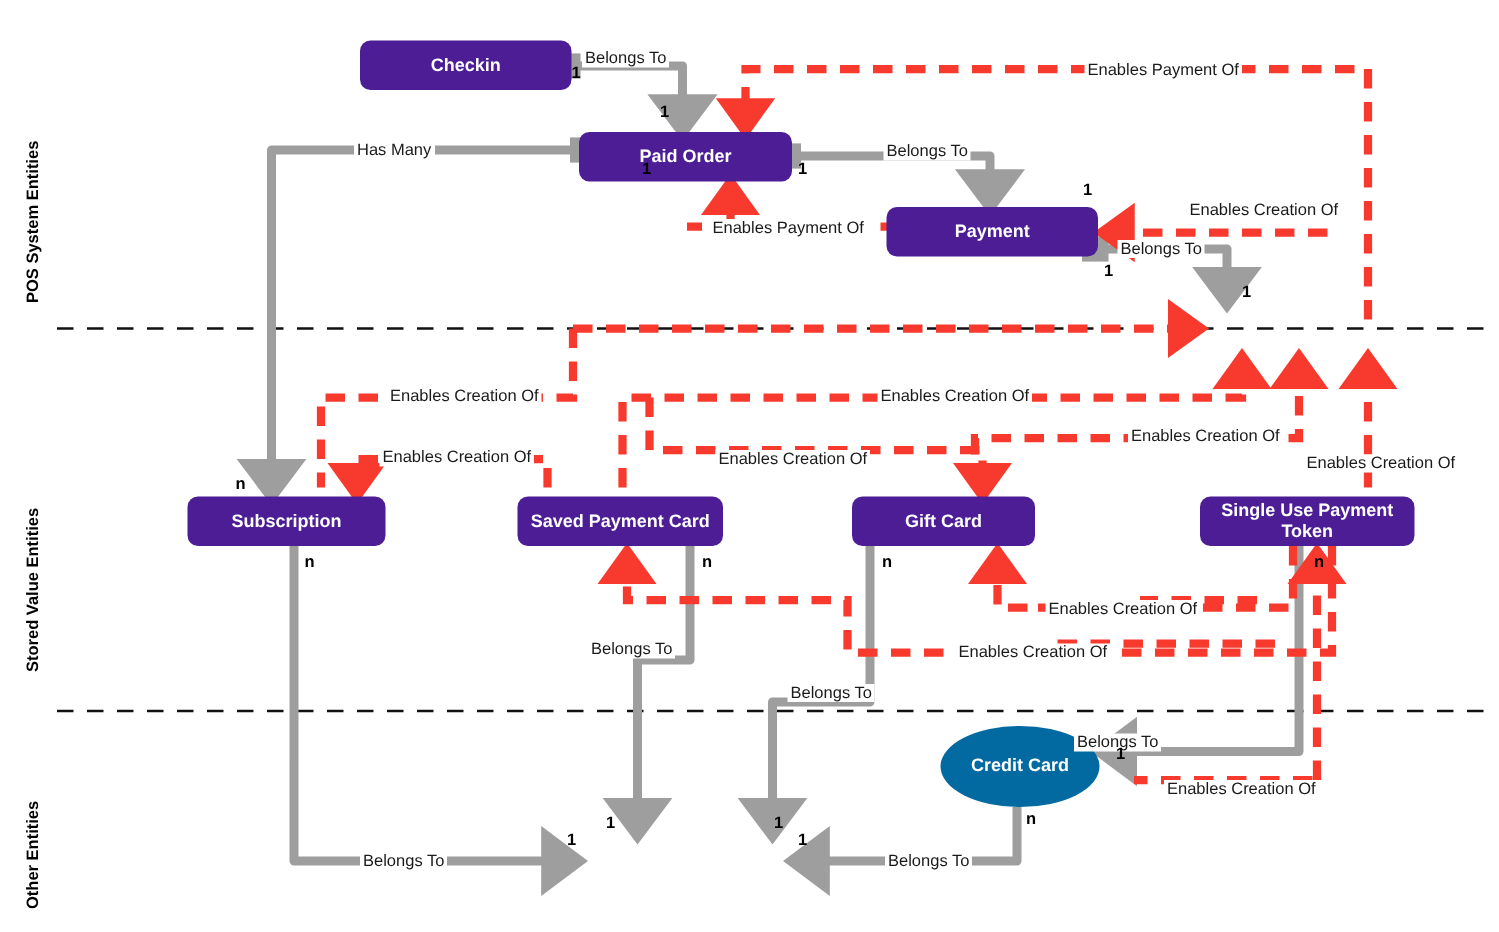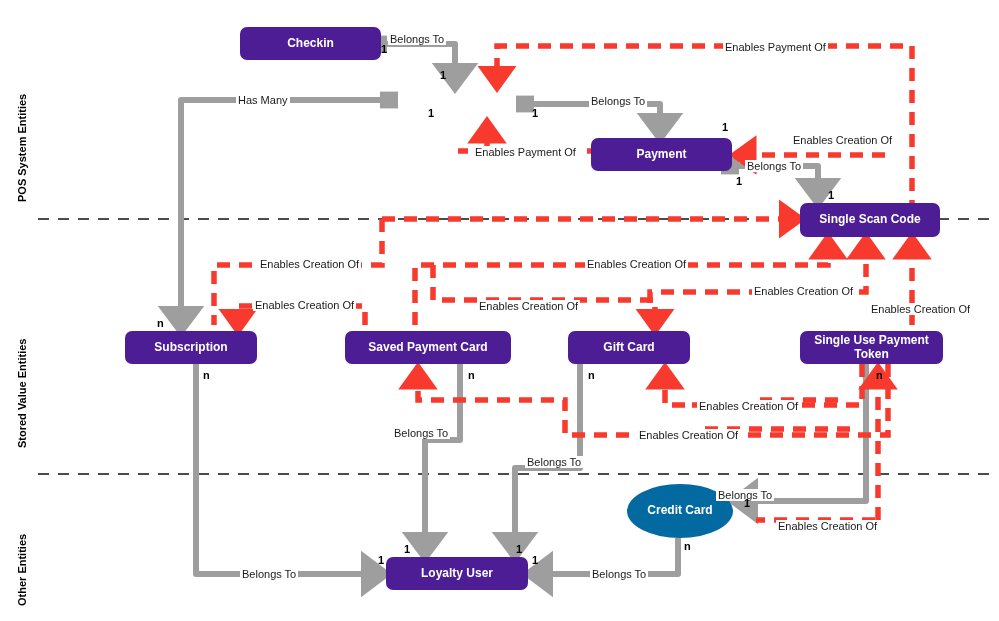--- a/index.html
+++ b/index.html
@@ -134,28 +134,27 @@
       <path d="M850,429 L700,429"></path>
       <path d="M838,400 L760,400"></path>
     </g>
   </svg>
 
   <div class="lane-label" style="left:16px;top:42px;height:160px;">POS System Entities</div>
   <div class="lane-label" style="left:16px;top:278px;height:170px;">Stored Value Entities</div>
   <div class="lane-label" style="left:16px;top:496px;height:110px;">Other Entities</div>
 
   <div class="node box" style="left:240px;top:27px;width:141px;height:33px;">Checkin</div>
+  <div class="node box" style="left:386px;top:88px;width:142px;height:33px;">Paid Order</div>
   <div class="node box" style="left:591px;top:138px;width:141px;height:33px;">Payment</div>
-  <div class="node box" style="left:800px;top:203px;width:140px;height:34px;">Single Scan Code</div>
   <div class="node box" style="left:125px;top:331px;width:132px;height:33px;">Subscription</div>
-  <div class="node box" style="left:345px;top:331px;width:166px;height:33px;">Saved Payment Card</div>
+  <div class="node box" style="left:345px;top:331px;width:137px;height:33px;">Saved Payment Card</div>
   <div class="node box" style="left:568px;top:331px;width:122px;height:33px;">Gift Card</div>
   <div class="node box" style="left:800px;top:331px;width:143px;height:33px;padding:0 10px;">Single Use Payment Token</div>
   <div class="node ellipse" style="left:627px;top:484px;width:106px;height:54px;">Credit Card</div>
-  <div class="node box" style="left:386px;top:557px;width:142px;height:33px;">Loyalty User</div>
 
   <div class="edge-label" style="left:388px;top:33px;">Belongs To</div>
   <div class="edge-label" style="left:723px;top:41px;">Enables Payment Of</div>
   <div class="edge-label" style="left:236px;top:94px;text-align:right;">Has Many</div>
   <div class="edge-label" style="left:589px;top:95px;">Belongs To</div>
   <div class="edge-label" style="left:473px;top:146px;">Enables Payment Of</div>
   <div class="edge-label" style="left:791px;top:134px;">Enables Creation Of</div>
   <div class="edge-label" style="left:745px;top:160px;">Belongs To</div>
   <div class="edge-label" style="left:258px;top:258px;">Enables Creation Of</div>
   <div class="edge-label" style="left:585px;top:258px;">Enables Creation Of</div>

